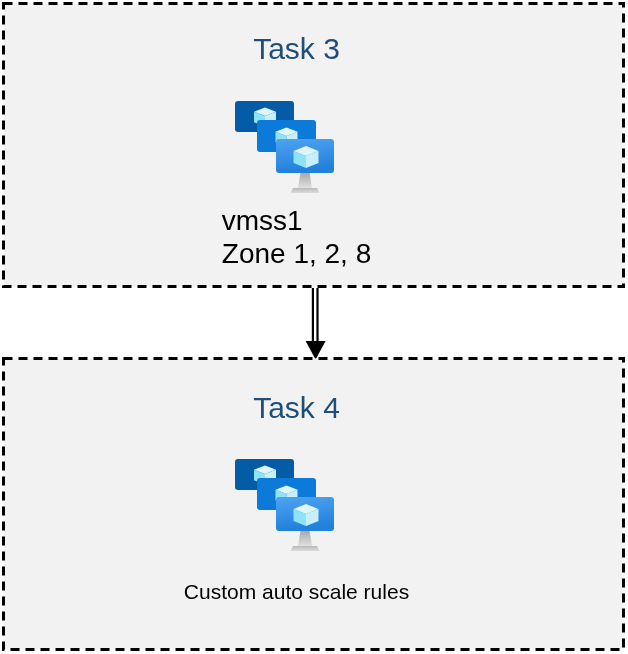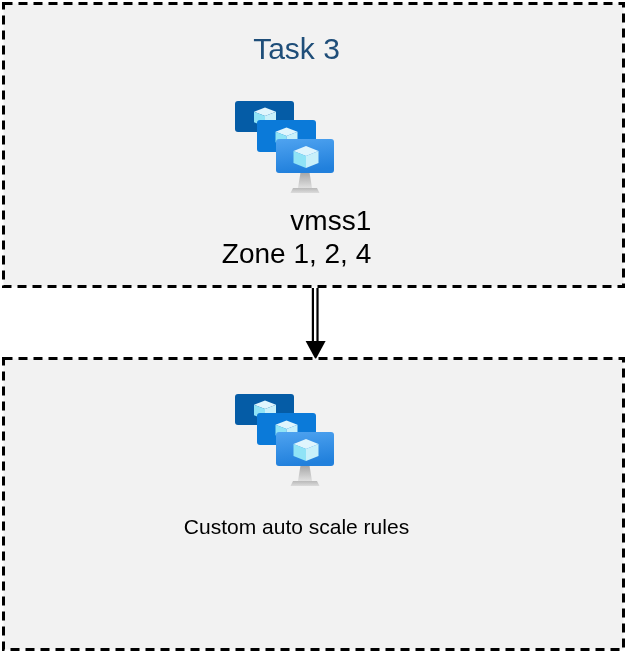--- a/index.html
+++ b/index.html
@@ -36,21 +36,21 @@
     line-height: 34px;
     color: var(--title-text, #1F4E79);
   }
   .task-box.top .box-title { margin-top: 27px; }
   .task-box.bottom .box-title { margin-top: 31px; }
   .vmss-icon { display: block; margin-right: 24px; }
   .task-box.top .vmss-icon { margin-top: 35px; }
   .task-box.bottom .vmss-icon { margin-top: 34px; }
   .box-label {
     color: var(--body-text, #000);
-    text-align: right;
+    text-align: left;
     font-size: 28px;
     line-height: 33px;
   }
   .task-box.top .labels { margin-top: 10px; }
   .task-box.bottom .labels { margin-top: 23px; }
   .task-box.bottom .box-label { font-size: 21px; line-height: 34px; }
   .connector { position: absolute; left: 300px; top: 288px; width: 31px; height: 72px; }
   .connector .stroke { fill: var(--arrow, #000); }
   
   .screen-back   { fill: var(--icon-screen-back, #055CA6); }
@@ -120,38 +120,39 @@
     <svg class="box-border" width="623" height="286">
       <rect x="1.5" y="1.5" width="620" height="283"></rect>
     </svg>
     <div class="box-content">
       <h2 class="box-title">Task 3</h2>
       <svg class="vmss-icon" width="99" height="93">
         <use href="#icon-vmss" xlink:href="#icon-vmss"></use>
       </svg>
       <div class="labels">
         <div class="box-label">vmss1</div>
-        <div class="box-label">Zone 1, 2, 4</div>
+        <div class="box-label">Zone 1, 2, 8</div>
       </div>
     </div>
   </section>
 
   <div class="connector">
     <svg width="31" height="72">
       <rect class="stroke" x="11.8" y="0" width="2.2" height="56"></rect>
       <rect class="stroke" x="16.4" y="0" width="2.2" height="56"></rect>
       <polygon class="stroke" points="5.6,53 25.6,53 15.6,71.5"></polygon>
     </svg>
   </div>
 
   <section class="task-box bottom">
     <svg class="box-border" width="623" height="294">
       <rect x="1.5" y="1.5" width="620" height="291"></rect>
     </svg>
     <div class="box-content">
+      <h2 class="box-title">Task 4</h2>
       <svg class="vmss-icon" width="99" height="93">
         <use href="#icon-vmss" xlink:href="#icon-vmss"></use>
       </svg>
       <div class="labels">
         <div class="box-label">Custom auto scale rules</div>
       </div>
     </div>
   </section>
 
 </div>

